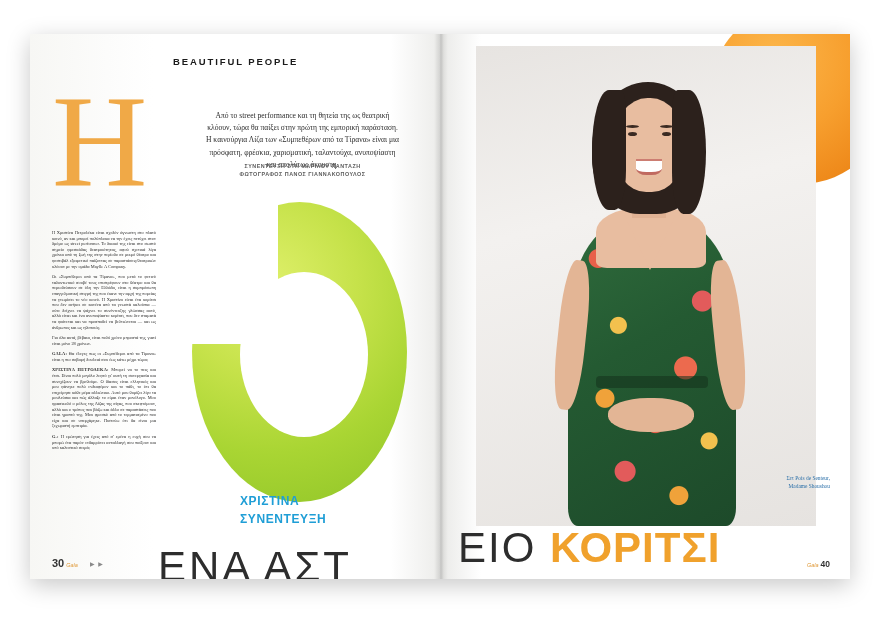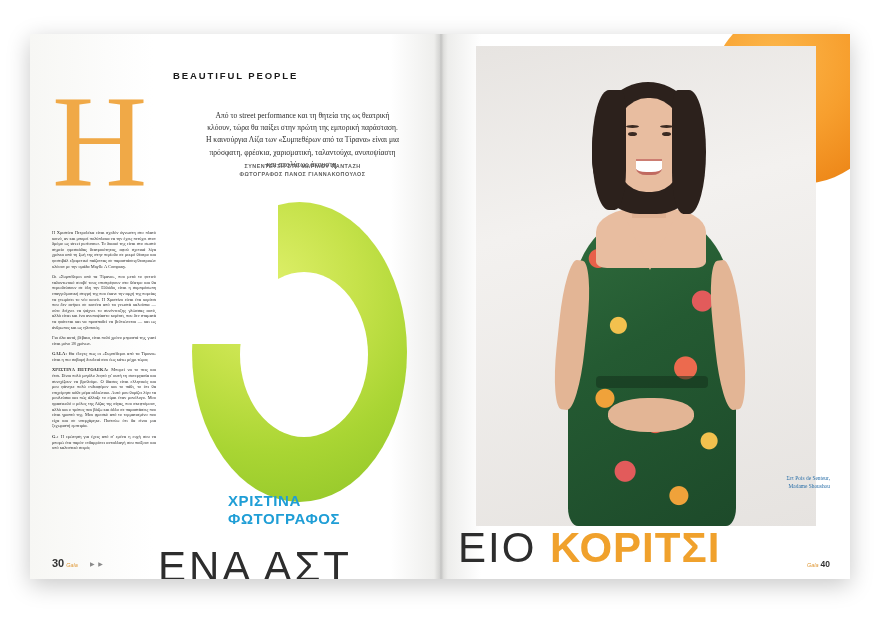--- a/index.html
+++ b/index.html
@@ -51,21 +51,21 @@
     top: 52px;
     font-family: "Liberation Serif", serif;
     font-size: 132px;
     line-height: 110px;
     color: #f0a947;
     font-weight: 400;
   }
   .kicker {
     position: absolute;
     left: 143px;
-    top: 36px;
+    top: 22px;
     font-size: 9.5px;
     letter-spacing: 1.9px;
     font-weight: bold;
     color: #1b1b1b;
   }
   .standfirst {
     position: absolute;
     left: 175px;
     top: 44px;
     width: 195px;
@@ -118,25 +118,25 @@
   .ring-cut {
     position: absolute;
     left: 0px;
     top: 0px;
     width: 96px;
     height: 150px;
     background: #ffffff;
   }
   .cover-name {
     position: absolute;
-    left: 198px;
+    left: 210px;
     top: 458px;
     color: #1f9ed6;
     font-weight: bold;
-    font-size: 15px;
+    font-size: 12px;
     letter-spacing: 0.6px;
     line-height: 18px;
     z-index: 12;
   }
   .body-col {
     position: absolute;
     left: 22px;
     top: 196px;
     width: 104px;
     font-family: "Liberation Serif", serif;
@@ -406,21 +406,21 @@
     </div>
 
     <div class="ring-wrap">
       <div class="ring"></div>
       <div class="ring-hole"></div>
       <div class="ring-cut"></div>
     </div>
 
     <div class="cover-name">
       <div>ΧΡΙΣΤΙΝΑ</div>
-      <div>ΦΩΤΟΓΡΑΦΟΣ</div>
+      <div>ΣΥΝΕΝΤΕΥΞΗ</div>
     </div>
 
     <div class="body-col">
       <p>Η Χριστίνα Πετρολέκα είναι σχεδόν άγνωστη στο πλατύ κοινό, αν και μπορεί πολύπλοκα να την έχεις πετύχει στον δρόμο ως street performer. Το δικαιό της είναι στο σωστό σημείο φρεσκάδας θεατρικότητας, αφού σχετικά λίγα χρόνια από τη ζωή της στην περίοδο σε μικρό θέατρο και φεστιβάλ εξαιρετικό παίζοντας σε παραστάσεις/θεατρικών κλόουν με την ομάδα Maylle A Company.</p>
       <p>Οι «Συμπέθεροι από τα Τίρανα», που μετά το φετινό ταλαντωτικό σουβέ τους επιστρέφουν στο θέατρο και θα περιοδεύσουν σε όλη την Ελλάδα, είναι η συμπρόσωπη επαγγελματική στιγμή της που έκανε την αρχή της πορείας να γνωρίσει το νέο κοινό. Η Χριστίνα είναι ένα κορίτσι που δεν ανήκει σε κανένα από τα γνωστά καλούπια — ούτε δείχνει να ψάχνει το συνέντευξης γλώσσας αυτό, αλλά είναι και ένα ανυποψίαστο κορίτσι, που δεν σταματά να φαίνεται και να προσπαθεί να βελτιώνεται — και ως άνθρωπος και ως ηθοποιός.</p>
       <p>Για όλα αυτά, βέβαια, είναι πολύ χρόνο μπροστά της, γιατί είναι μόνο 28 χρόνων.</p>
       <p>
         <span class="qa-label">GALA:</span>
         <span>Θα έλεγες πως οι «Συμπέθεροι από τα Τίρανα» είναι η πιο σοβαρή δουλειά σου έως κάτω μέχρι τώρα;</span>
       </p>

